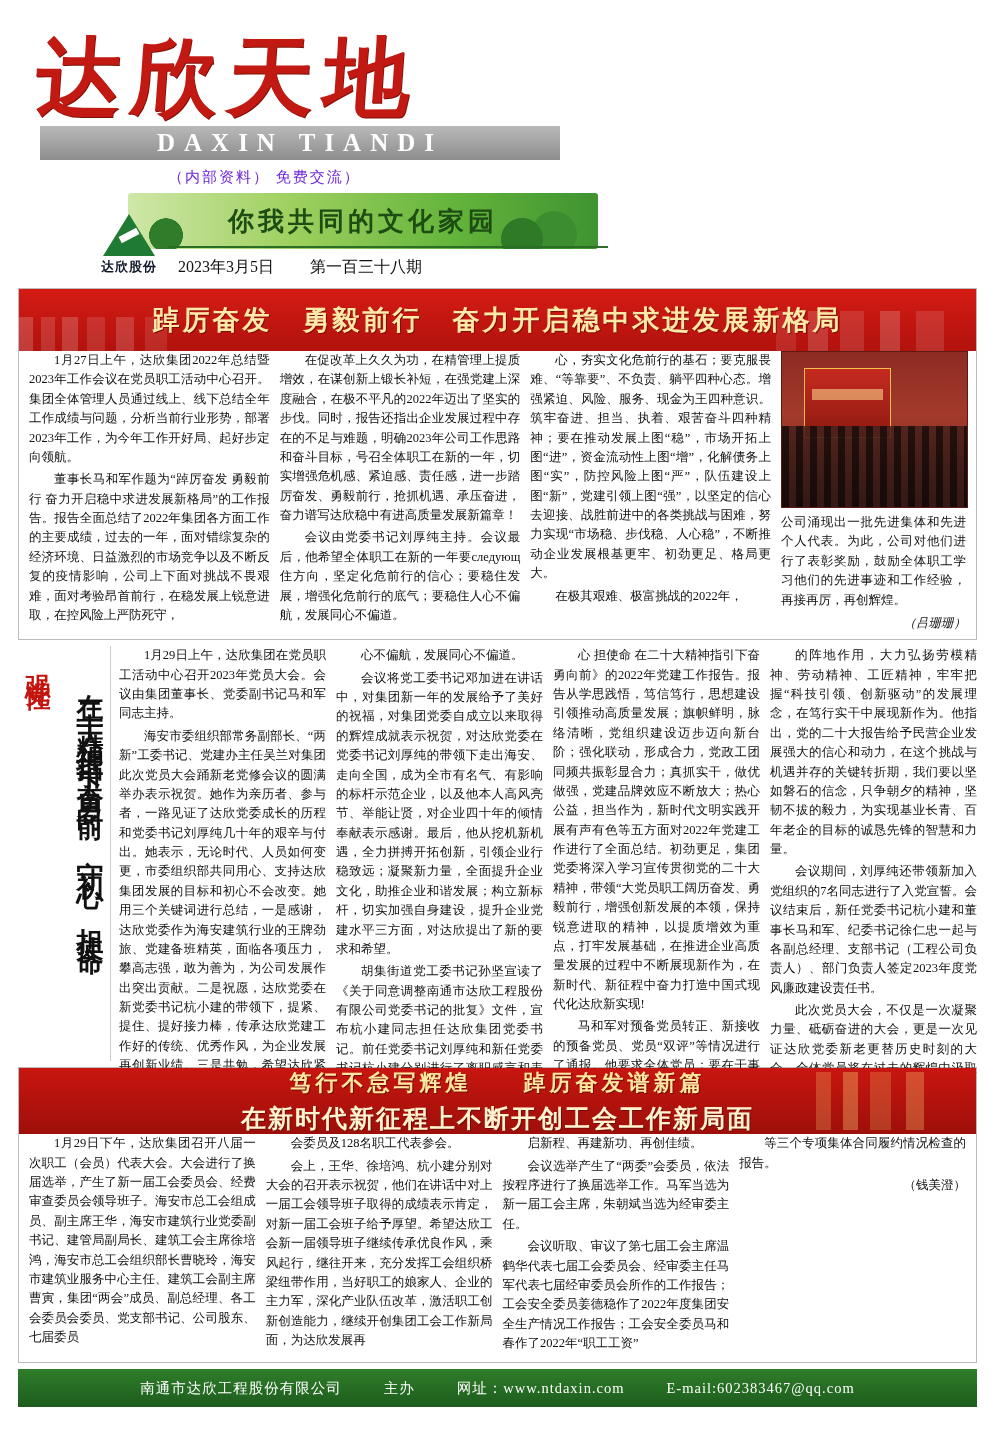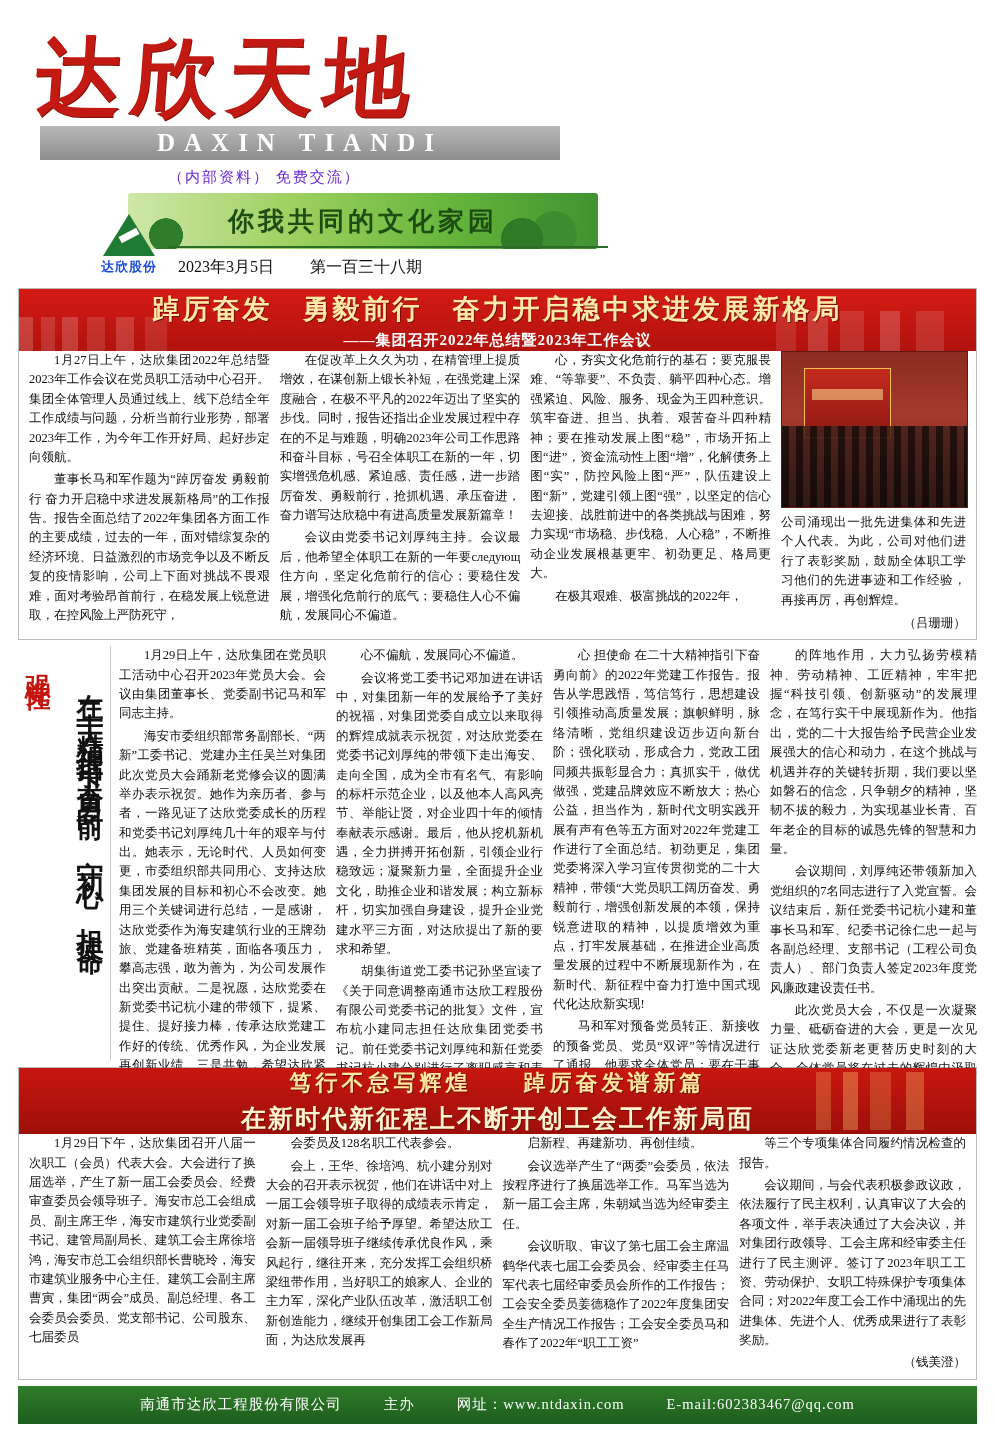--- a/index.html
+++ b/index.html
@@ -88,21 +88,21 @@
     position:absolute;left:72px;bottom:6px;width:78px;text-align:center;
   }
   .company-logo .tri{
     width:0;height:0;border-left:26px solid transparent;border-right:26px solid transparent;
     border-bottom:42px solid #1f7a33;margin:0 auto;position:relative;
   }
   .company-logo .tri:after{
     content:"";position:absolute;left:-10px;top:18px;width:20px;height:7px;background:#fff;
     transform:rotate(-28deg);
   }
-  .company-logo .cname{font-size:13px;color:#1d4ed8;font-weight:bold;margin-top:2px;letter-spacing:1px;}
+  .company-logo .cname{font-size:13px;color:#0f172a;font-weight:bold;margin-top:2px;letter-spacing:1px;}
 
   .mast-right{
     flex:1;margin-left:8px;margin-top:24px;
     height:228px;
     border:1px solid #d8c77a;
     background:
       linear-gradient(180deg,#eaf4fb 0%, #d6eaf7 45%, #bfdff2 100%);
     position:relative;overflow:hidden;
   }
   .mr-redribbon{
@@ -217,21 +217,21 @@
   }
   .photo-box .crowd{
     position:absolute;left:0;right:0;bottom:0;height:52%;
     background:
       repeating-linear-gradient(90deg, rgba(20,10,8,.85) 0 7px, rgba(60,30,24,.7) 7px 14px),
       linear-gradient(180deg, rgba(120,50,40,.6), rgba(30,12,10,.95));
   }
   .photo-cap{
     font-size:12.5px;line-height:1.55;text-align:justify;font-family:Liberation Serif, serif;
   }
-  .photo-sign{text-align:right;font-size:12.5px;margin-top:4px;}
+  .photo-sign{text-align:right;font-size:12.5px;margin-top:4px;font-style:italic;}
 
   
   .mid-block{
     display:flex;gap:8px;margin-top:6px;
     height:415px;
   }
   .vert-head{
     width:92px;position:relative;
     border-right:1px solid #ccc;
   }
@@ -311,21 +311,20 @@
         <div class="tri"></div>
         <div class="cname">达欣股份</div>
       </div>
     </div>
 
   </div>
 
   <div class="art-block">
     <div class="banner-red">
       <div class="banner-title">踔厉奋发　勇毅前行　奋力开启稳中求进发展新格局</div>
-      <div class="banner-sub">——集团召开2022年总结暨2023年工作会议</div>
     </div>
     <div class="art-body">
       <div class="col c3">
         <p>1月27日上午，达欣集团2022年总结暨2023年工作会议在党员职工活动中心召开。集团全体管理人员通过线上、线下总结全年工作成绩与问题，分析当前行业形势，部署2023年工作，为今年工作开好局、起好步定向领航。</p>
         <p>董事长马和军作题为“踔厉奋发 勇毅前行 奋力开启稳中求进发展新格局”的工作报告。报告全面总结了2022年集团各方面工作的主要成绩，过去的一年，面对错综复杂的经济环境、日益激烈的市场竞争以及不断反复的疫情影响，公司上下面对挑战不畏艰难，面对考验昂首前行，在稳发展上锐意进取，在控风险上严防死守，</p>
       </div>
       <div class="col c3">
         <p>在促改革上久久为功，在精管理上提质增效，在谋创新上锻长补短，在强党建上深度融合，在极不平凡的2022年迈出了坚实的步伐。同时，报告还指出企业发展过程中存在的不足与难题，明确2023年公司工作思路和奋斗目标，号召全体职工在新的一年，切实增强危机感、紧迫感、责任感，进一步踏厉奋发、勇毅前行，抢抓机遇、承压奋进，奋力谱写达欣稳中有进高质量发展新篇章！</p>
         <p>会议由党委书记刘厚纯主持。会议最后，他希望全体职工在新的一年要следующ住方向，坚定化危前行的信心；要稳住发展，增强化危前行的底气；要稳住人心不偏航，发展同心不偏道。</p>
       </div>
@@ -386,21 +385,20 @@
         <p>会委员及128名职工代表参会。</p>
         <p>会上，王华、徐培鸿、杭小建分别对大会的召开表示祝贺，他们在讲话中对上一届工会领导班子取得的成绩表示肯定，对新一届工会班子给予厚望。希望达欣工会新一届领导班子继续传承优良作风，乘风起行，继往开来，充分发挥工会组织桥梁纽带作用，当好职工的娘家人、企业的主力军，深化产业队伍改革，激活职工创新创造能力，继续开创集团工会工作新局面，为达欣发展再</p>
       </div>
       <div class="col" style="width:25%;">
         <p>启新程、再建新功、再创佳绩。</p>
         <p>会议选举产生了“两委”会委员，依法按程序进行了换届选举工作。马军当选为新一届工会主席，朱朝斌当选为经审委主任。</p>
         <p>会议听取、审议了第七届工会主席温鹤华代表七届工会委员会、经审委主任马军代表七届经审委员会所作的工作报告；工会安全委员姜德稳作了2022年度集团安全生产情况工作报告；工会安全委员马和春作了2022年“职工工资”</p>
       </div>
       <div class="col" style="width:25%;">
         <p>等三个专项集体合同履约情况检查的报告。</p>
-        <p>会议期间，与会代表积极参政议政，依法履行了民主权利，认真审议了大会的各项文件，举手表决通过了大会决议，并对集团行政领导、工会主席和经审委主任进行了民主测评。签订了2023年职工工资、劳动保护、女职工特殊保护专项集体合同；对2022年度工会工作中涌现出的先进集体、先进个人、优秀成果进行了表彰奖励。</p>
         <div class="sign-right">（钱美澄）</div>
       </div>
     </div>
   </div>
 
   <div class="footer">
     <span>南通市达欣工程股份有限公司</span>
     <span>主办</span>
     <span>网址：www.ntdaxin.com</span>
     <span>E-mail:602383467@qq.com</span>

